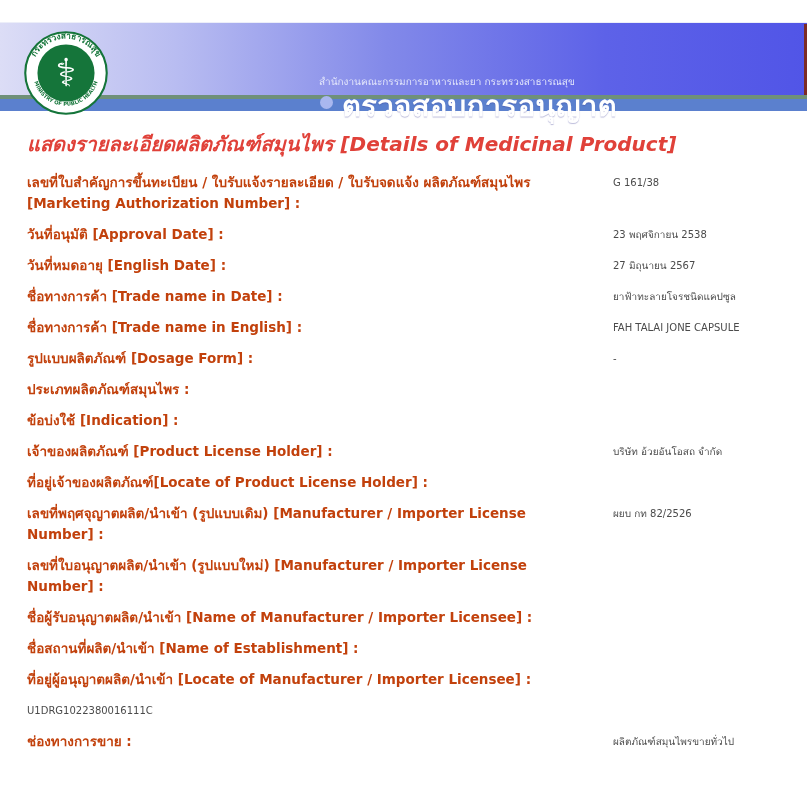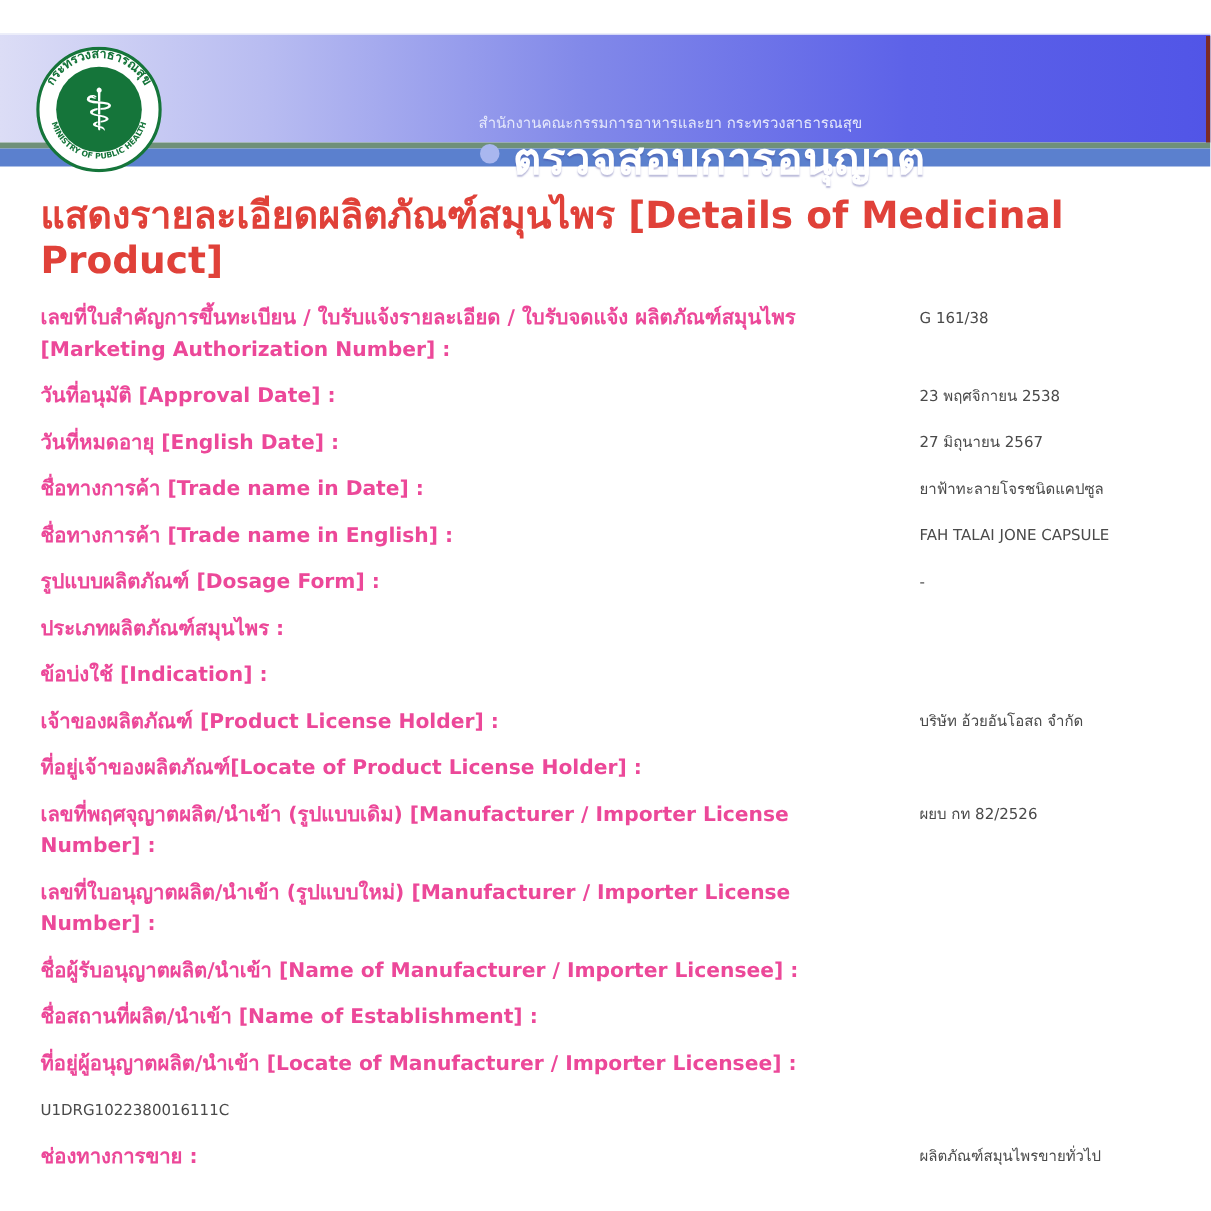--- a/index.html
+++ b/index.html
@@ -22,26 +22,26 @@
 
   
   .banner-title-row { position:absolute; top:36px; left:320px; display:flex; align-items:center;margin-top:47px; }
   .banner-bullet { width:13px; height:13px; border-radius:50%; background:#a9b7ef; margin-right:9px; margin-top:-8px; }
   .banner-title { color:#ffffff; font-size:29px; font-weight:bold; letter-spacing:0.5px;
     text-shadow:0 1px 1px rgba(60,60,150,.35); }
   .banner-subtitle { position:absolute; top:74px; left:319px; color:#e4e7fb; font-size:10px; }
 
   
   .content { position:absolute; top:111px; left:0; width:807px; }
-  .page-title { margin:18px 0 8px 27px; font-size:25px; line-height:30px; font-weight:bold; color:#e04139; }
+  .page-title { margin:18px 0 8px 27px; font-size:20px; line-height:30px; font-weight:bold; color:#e04139;font-style:italic; }
 
   .rows { margin:4px 0 0 27px; width:763px; }
   .row { display:flex; align-items:flex-start; padding:5px 0 5px 0; }
   .row-label { width:586px; padding-right:20px; font-size:13.5px; line-height:21px;
-    font-weight:bold; color:#ec4899; }
+    font-weight:bold; color:#c2410c; }
   .row-value { flex:1; font-size:10px; line-height:21px; color:#4a4a4a; }
 </style>
 </head>
 <body>
 
 <div class="page">
 
   <div class="banner"></div>
   <div class="banner-right-strip"></div>
   <div class="banner-sep-green"></div>

